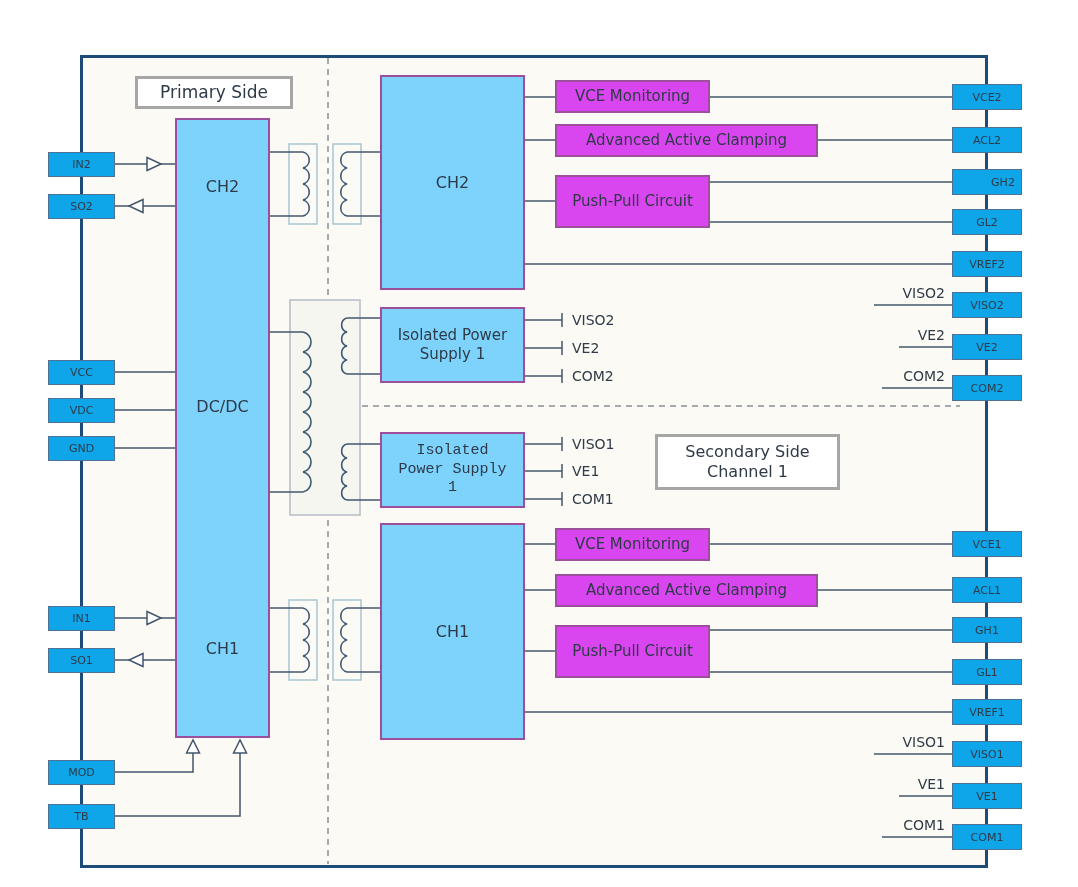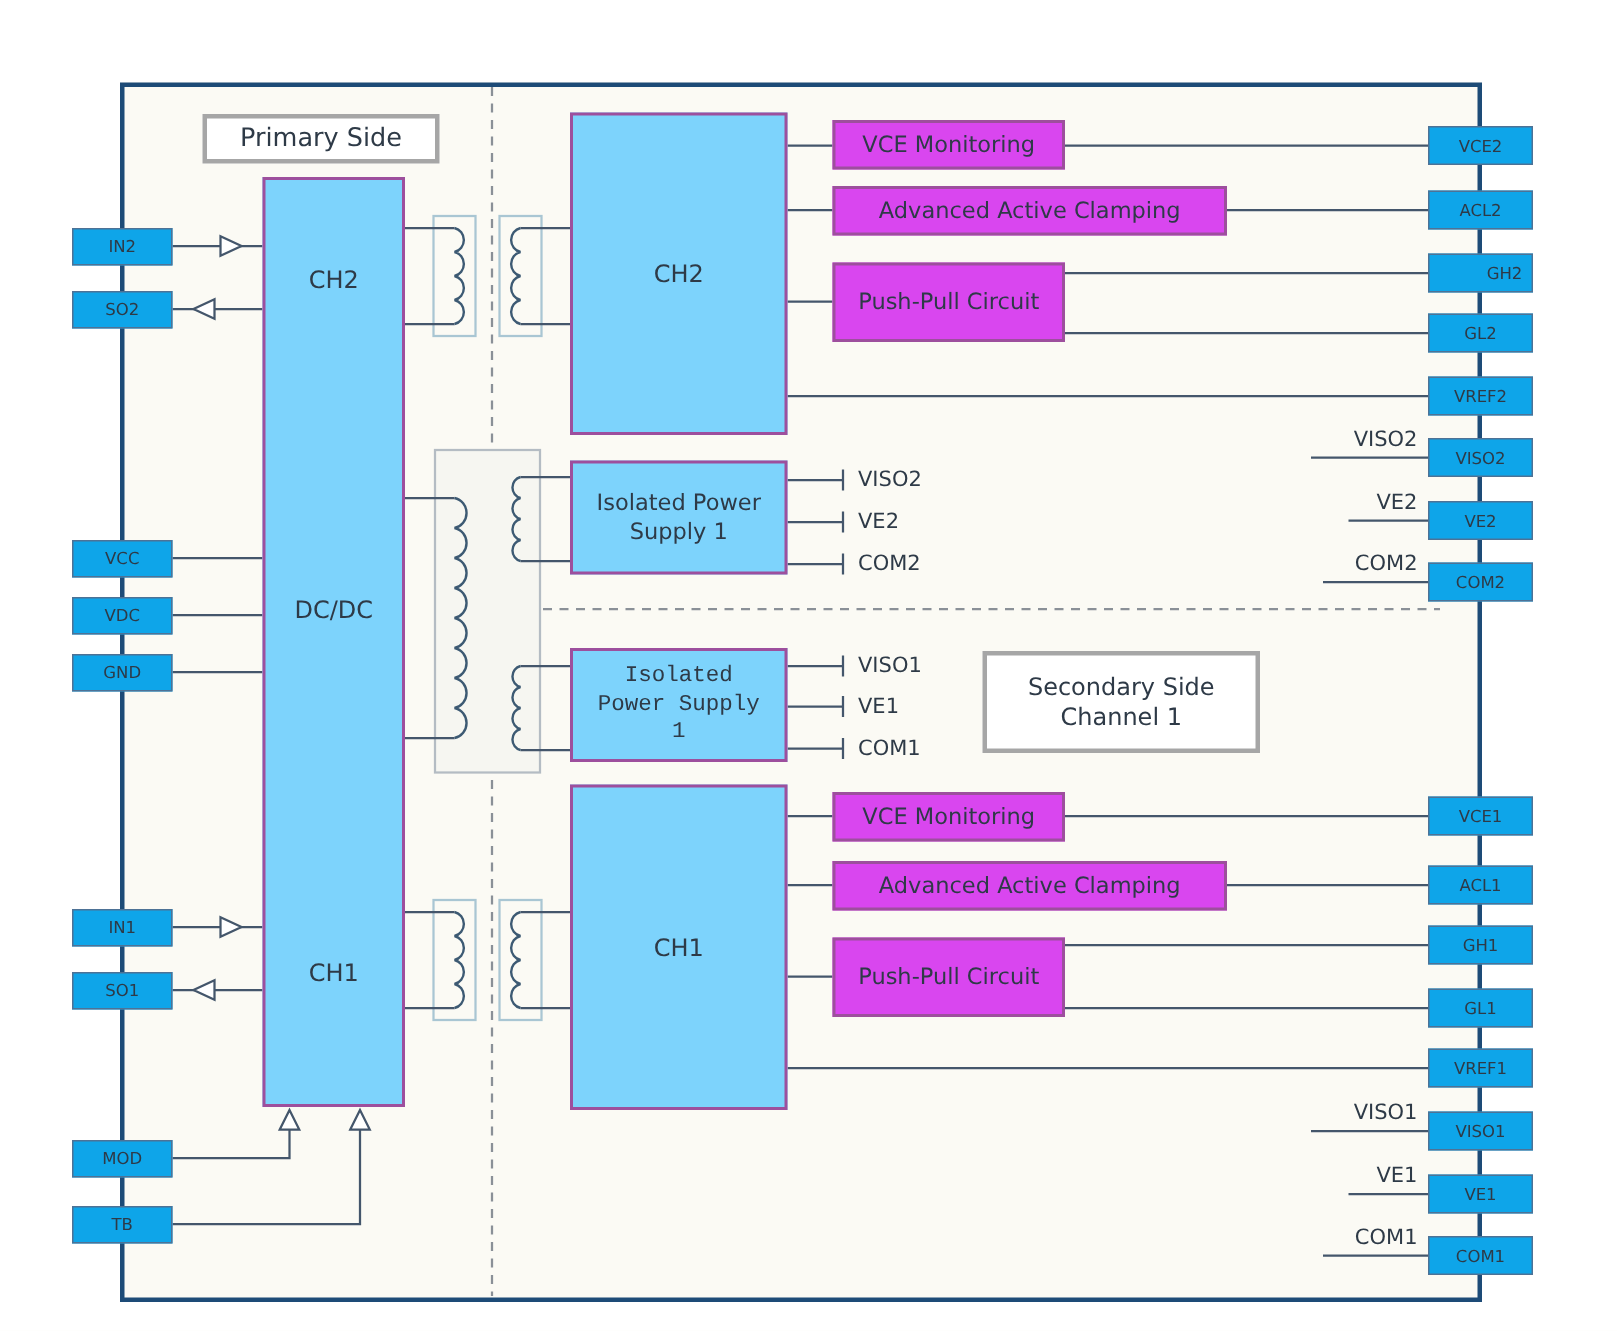--- a/index.html
+++ b/index.html
@@ -163,21 +163,21 @@
   </div>
 
   <div class="box purple fs16" style="left:380px; top:75px; width:145px; height:215px;">CH2</div>
   <div class="box purplelight fs15" style="left:555px; top:80px; width:155px; height:33px;">VCE Monitoring</div>
   <div class="box purplelight fs15" style="left:555px; top:124px; width:263px; height:33px;">Advanced Active Clamping</div>
   <div class="box purplelight fs15" style="left:555px; top:175px; width:155px; height:53px;">Push-Pull Circuit</div>
 
   <div class="box purple fs15" style="left:380px; top:307px; width:145px; height:76px; padding:0 8px;">Isolated Power Supply 1</div>
   <div class="box purple fs15" style="left:380px; top:432px; width:145px; height:76px; padding:0 8px;font-family:Liberation Mono, monospace;">Isolated Power Supply 1</div>
 
-  <div class="box graybox fs16" style="left:655px; top:434px; width:185px; height:68px; padding:0 14px;">Secondary Side Channel 1</div>
+  <div class="box graybox fs16" style="left:655px; top:434px; width:185px; height:56px; padding:0 14px;">Secondary Side Channel 1</div>
 
   <div class="box purple fs16" style="left:380px; top:523px; width:145px; height:217px;">CH1</div>
   <div class="box purplelight fs15" style="left:555px; top:528px; width:155px; height:33px;">VCE Monitoring</div>
   <div class="box purplelight fs15" style="left:555px; top:574px; width:263px; height:33px;">Advanced Active Clamping</div>
   <div class="box purplelight fs15" style="left:555px; top:625px; width:155px; height:53px;">Push-Pull Circuit</div>
 
   <span class="wirelabel" style="left:572px; top:312px;">VISO2</span>
   <span class="wirelabel" style="left:572px; top:340px;">VE2</span>
   <span class="wirelabel" style="left:572px; top:368px;">COM2</span>
   <span class="wirelabel" style="left:572px; top:436px;">VISO1</span>

